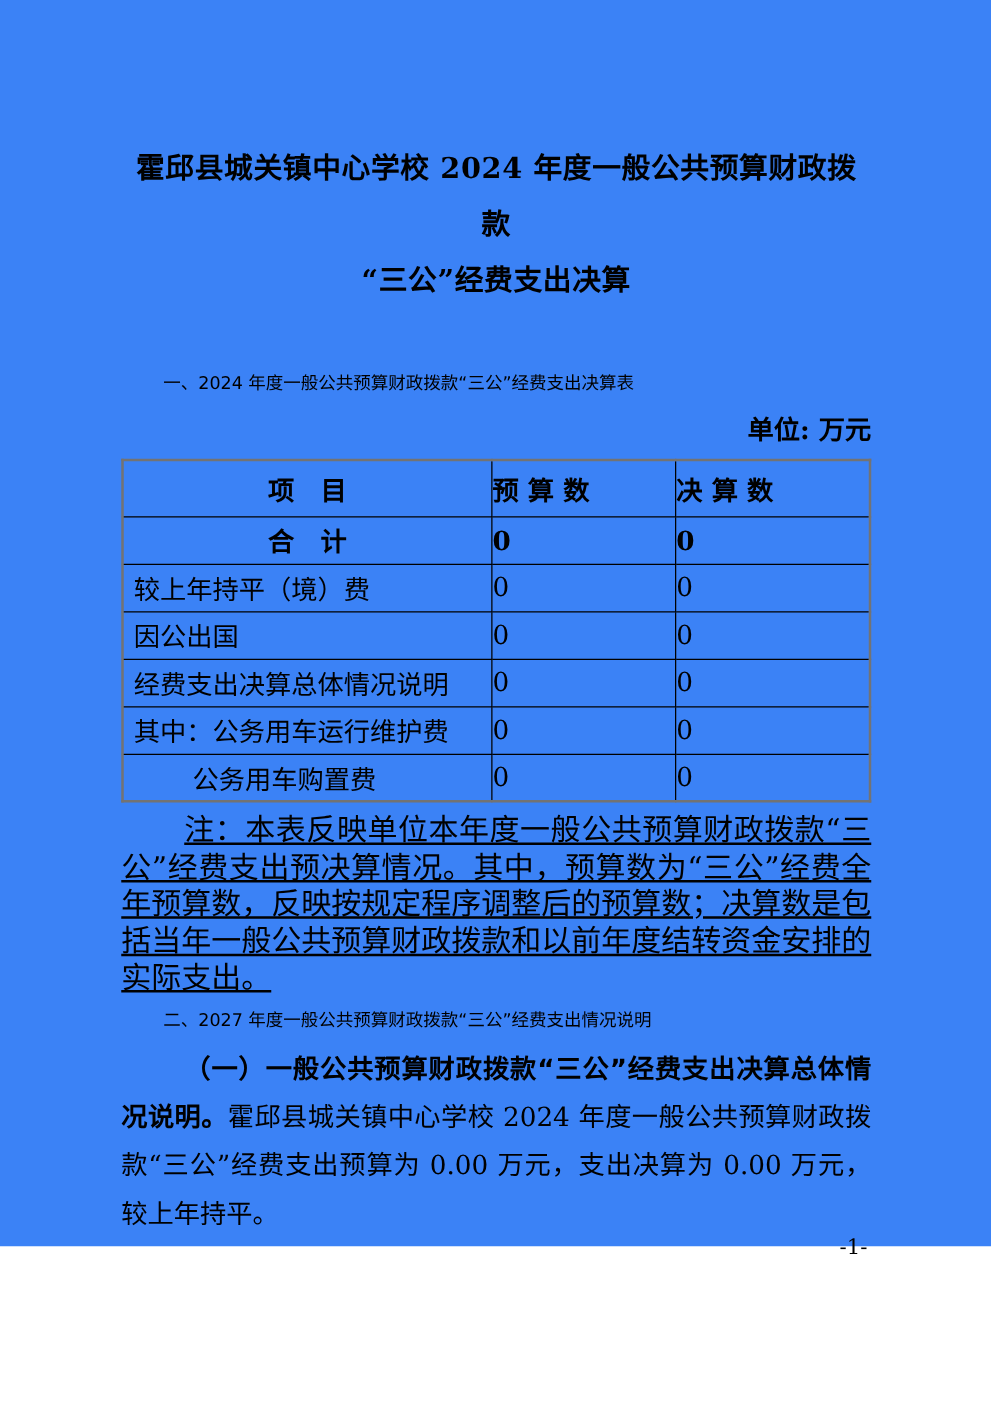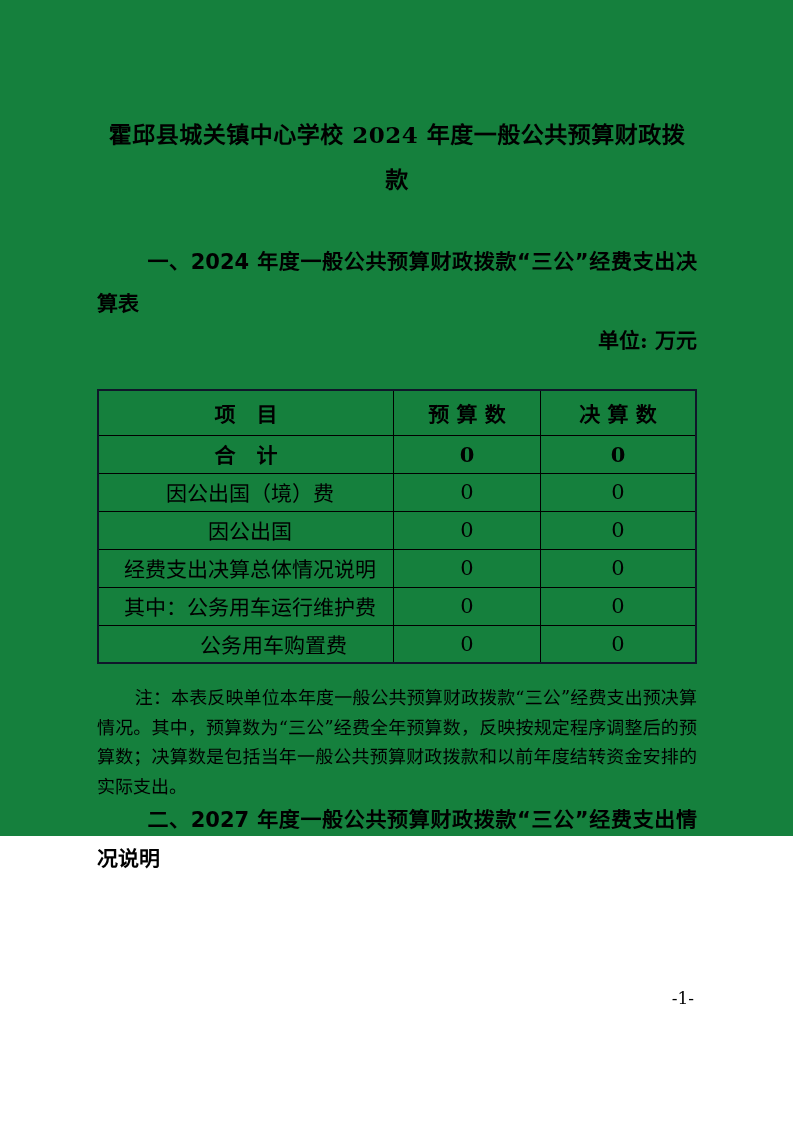--- a/index.html
+++ b/index.html
@@ -5,82 +5,82 @@
   * { margin: 0; padding: 0; box-sizing: border-box; }
   html, body { background: #ffffff; }
   body {
     width: 793px; height: 1122px;
     font-family: "DejaVu Serif", "Liberation Serif", serif;
     color: #000;
     overflow: hidden;
   }
   .page {
     position: relative;
-    width: 793px; height: 836px;
+    width: 793px; height: 997px;
     padding: 112px 96px 0 97px;
-    background: #15803d;
+    background: #3b82f6;
   }
   .doc-title {
     font-family: "DejaVu Serif", "Liberation Serif", serif;
     font-weight: bold;
     font-size: 23px;
     line-height: 45px;
     text-align: center;
     letter-spacing: 0.5px;
   }
   .sec-heading {
     font-family: "DejaVu Sans", "Liberation Sans", sans-serif;
-    font-weight: bold;
-    font-size: 21px;
+    font-weight: normal;
+    font-size: 14px;
     line-height: 42px;
     text-align: justify;
     text-indent: 2.4em;
   }
   .sec1 { margin-top: 39px; }
   .unit-line {
     font-size: 21px;
     line-height: 32px;
     text-align: right;
     font-weight: bold;
   }
   table.budget-table {
     width: 100%;
     border-collapse: collapse;
     table-layout: fixed;
-    margin-top: 32px;
-    border: 2px solid #0f172a;
+    margin-top: 7px;
+    border: 2px solid #737373;
   }
   table.budget-table td {
     border: 1.5px solid #000;
     font-size: 21px;
-    text-align: center;
     vertical-align: middle;
     height: 38px;
     overflow: hidden;
     white-space: nowrap;
   }
   table.budget-table tr.header-row td {
     height: 45px;
     font-weight: bold;
   }
   .col-item  { width: 49.4%; }
   .col-num   { width: 24.6%; }
   .col-num2  { width: 26%; }
   td.item-cell { text-align: left; padding-left: 8px; }
   tr.header-row td.item-cell,
   tr.total-row td.item-cell { text-align: center; padding-left: 0; }
   tr.total-row td { font-weight: bold; }
   tr.indent1 td.item-cell { }
   tr.indent2 td.item-cell { padding-left: 55px; }
   .note-para {
-    margin-top: 19px;
-    font-size: 18px;
+    margin-top: 8px;
+    font-size: 24px;
     line-height: 29.5px;
     text-align: justify;
     text-indent: 2.1em;
+    text-decoration: underline;
   }
   .sec2 { line-height: 38.5px; }
   .body-para {
     font-size: 21px;
     line-height: 38.5px;
     text-align: justify;
     text-indent: 2.4em;
   }
   .body-para .lead-bold {
     font-family: "DejaVu Sans", "Liberation Sans", sans-serif;
@@ -94,20 +94,21 @@
     line-height: 20px;
   }
 </style>
 </head>
 <body>
 
 <div class="page">
 
   <div class="doc-title">
     <div>霍邱县城关镇中心学校 2024 年度一般公共预算财政拨款</div>
+    <div>“三公”经费支出决算</div>
   </div>
 
   <p class="sec-heading sec1">一、2024 年度一般公共预算财政拨款“三公”经费支出决算表</p>
 
   <p class="unit-line">单位: 万元</p>
 
   <table class="budget-table">
     <colgroup>
       <col class="col-item">
         <col class="col-num">
@@ -118,21 +119,21 @@
         <td class="item-cell">项　目</td>
         <td>预 算 数</td>
         <td>决 算 数</td>
       </tr>
       <tr class="total-row">
         <td class="item-cell">合　计</td>
         <td>0</td>
         <td>0</td>
       </tr>
       <tr>
-        <td class="item-cell">因公出国（境）费</td>
+        <td class="item-cell">较上年持平（境）费</td>
         <td>0</td>
         <td>0</td>
       </tr>
       <tr>
         <td class="item-cell">因公出国</td>
         <td>0</td>
         <td>0</td>
       </tr>
       <tr>
         <td class="item-cell">经费支出决算总体情况说明</td>
@@ -149,16 +150,19 @@
         <td>0</td>
         <td>0</td>
       </tr>
     </tbody>
   </table>
 
   <p class="note-para">注：本表反映单位本年度一般公共预算财政拨款“三公”经费支出预决算情况。其中，预算数为“三公”经费全年预算数，反映按规定程序调整后的预算数；决算数是包括当年一般公共预算财政拨款和以前年度结转资金安排的实际支出。</p>
 
   <p class="sec-heading sec2">二、2027 年度一般公共预算财政拨款“三公”经费支出情况说明</p>
 
+  <p class="body-para">
+    <span class="lead-bold">（一）一般公共预算财政拨款“三公”经费支出决算总体情况说明。</span><span>霍邱县城关镇中心学校 2024 年度一般公共预算财政拨款“三公”经费支出预算为 0.00 万元，支出决算为 0.00 万元，较上年持平。</span>
+  </p>
 
   <div class="page-number">-1-</div>
 
 </div>
 
 </body></html>

